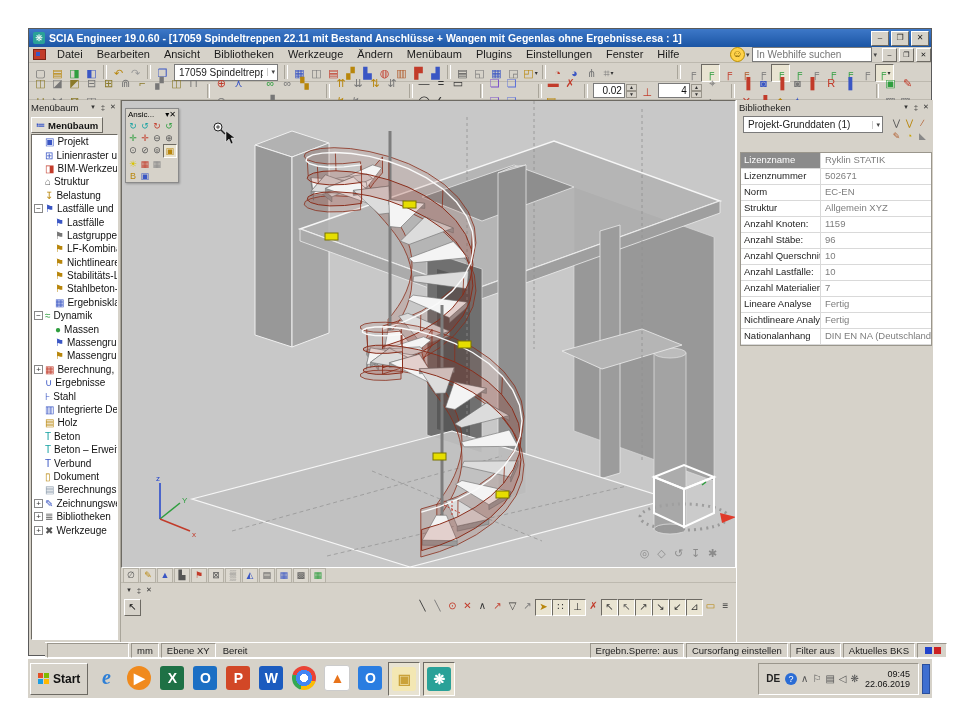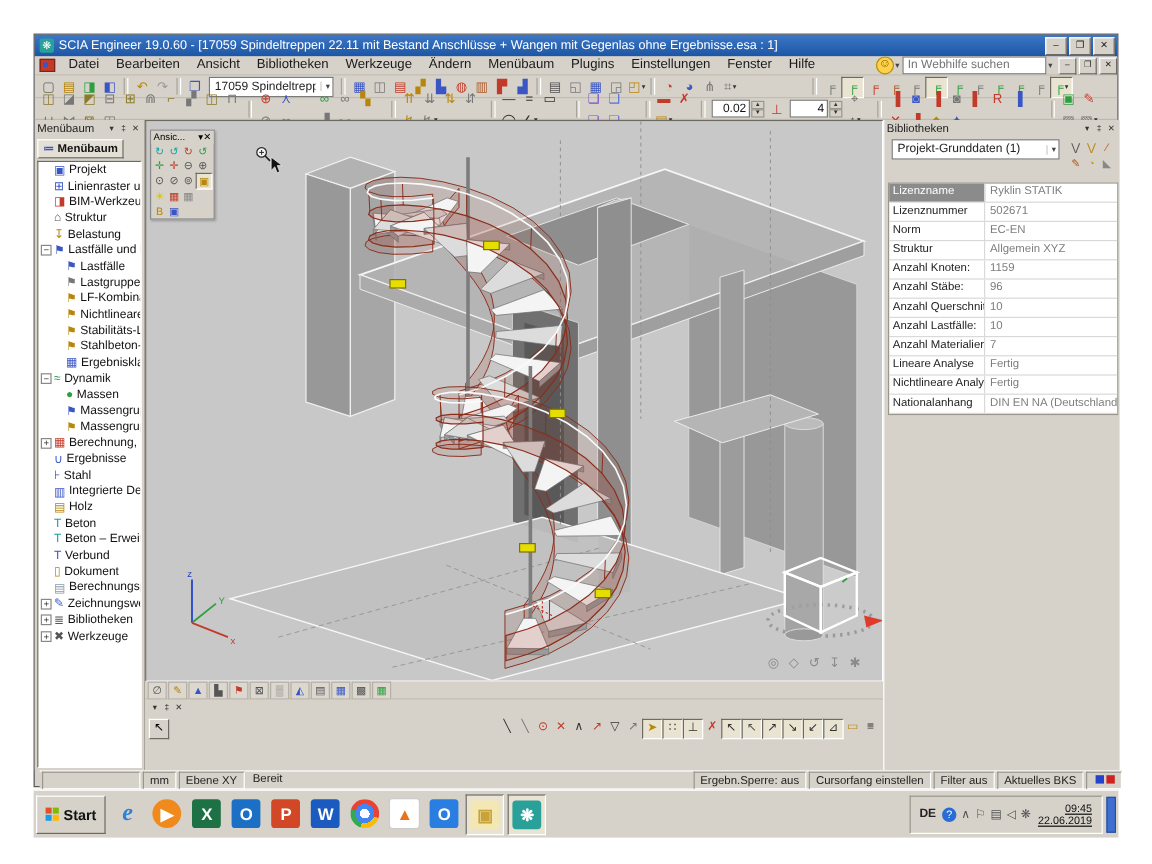--- a/index.html
+++ b/index.html
@@ -8,21 +8,21 @@
   
   .raised{border:1px solid;border-color:#ffffff #6d6a63 #6d6a63 #ffffff;}
   .sunken{border:1px solid;border-color:#6d6a63 #ffffff #ffffff #6d6a63;}
   
   #app{position:absolute;left:28px;top:28px;width:904px;height:628px;background:#d6d2c9;
     border:1px solid #5a5a5a;box-sizing:border-box;}
   #titlebar{position:absolute;left:0;top:0;width:100%;height:18px;
     background:linear-gradient(#3d78c8,#1b55a4);display:flex;align-items:center;padding:0 2px;box-sizing:border-box;}
   #title-icon{width:12px;height:12px;background:#2aa198;border-radius:2px;margin:0 4px 0 2px;
     color:#fff;font-size:9px;line-height:12px;text-align:center;}
-  #title-text{color:#fff;font-size:10.5px;font-weight:normal;white-space:nowrap;overflow:hidden;flex:1;}
+  #title-text{color:#fff;font-size:10.5px;font-weight:bold;white-space:nowrap;overflow:hidden;flex:1;}
   .wbtn{width:16px;height:13px;margin-left:2px;background:#d6d2c9;font-size:8px;line-height:12px;
     text-align:center;color:#222;}
   
   #menubar{position:absolute;left:0;top:18px;width:100%;height:16px;display:flex;align-items:center;
     background:#d6d2c9;border-bottom:1px solid #bdb9af;box-sizing:border-box;}
   #mdi-icon{width:13px;height:11px;margin:0 4px;background:#c23b2a;border:1px solid #7d2317;
     box-sizing:border-box;position:relative;}
   #mdi-icon:after{content:"";position:absolute;left:2px;top:2px;width:4px;height:4px;background:#3a56c4;}
   .menu-item{font-size:11px;color:#1a1a1a;padding:0 7px;line-height:15px;white-space:nowrap;}
   #menu-right{margin-left:auto;display:flex;align-items:center;}
@@ -102,22 +102,22 @@
   #propcombo{flex:1;}
   #propicons{display:flex;flex-direction:column;margin-left:3px;}
   #propicons .prow-icons .ticon{width:13px;height:13px;font-size:9px;}
   #proptable{position:absolute;left:3px;top:52px;width:190px;background:#fff;border:1px solid #9a968c;}
   .prow{display:flex;height:15px;border-bottom:1px solid #d9d9d9;}
   .plabel{width:80px;font-size:9.5px;color:#222;padding:1px 3px 0 3px;border-right:1px solid #d9d9d9;
     white-space:nowrap;overflow:hidden;box-sizing:border-box;}
   .plabel.sel{background:#8b8b8b;color:#fff;}
   .pvalue{flex:1;font-size:9.5px;color:#7d7d7d;padding:1px 3px 0 4px;white-space:nowrap;overflow:hidden;}
   
-  #statusbar{position:absolute;left:4px;top:613px;width:100%;height:15px;background:#d6d2c9;
-    display:flex;align-items:flex-start;border-top:1px solid #fff;box-sizing:border-box;font-size:9.5px;color:#222;}
+  #statusbar{position:absolute;left:16px;top:613px;width:100%;height:15px;background:#d6d2c9;
+    display:flex;align-items:center;border-top:1px solid #fff;box-sizing:border-box;font-size:9.5px;color:#222;}
   .scell{height:13px;line-height:13px;padding:0 5px;border:1px solid;border-color:#9a968c #fff #fff #9a968c;
     margin-left:2px;white-space:nowrap;}
   #sb-spacer{flex:1;}
   .flagsq{width:7px;height:7px;display:inline-block;margin-left:2px;}
   
   #taskbar{position:absolute;left:28px;top:658px;width:904px;height:40px;background:#d6d2c9;
     border-top:1px solid #fff;box-sizing:border-box;display:flex;align-items:center;padding:0 2px;}
   #startbtn{display:flex;align-items:center;height:30px;padding:0 7px;background:#d6d2c9;
     border:1px solid;border-color:#fff #6d6a63 #6d6a63 #fff;font-size:12px;font-weight:bold;color:#111;}
   #winflag{display:grid;grid-template-columns:5px 5px;grid-template-rows:5px 5px;gap:1px;margin-right:4px;}
@@ -131,21 +131,21 @@
   .tk-ic.plain{background:transparent!important;font-style:italic;font-size:20px;font-family:"Liberation Serif",serif;}
   .tk-ic.chrome-ic{border-radius:50%;background:
      radial-gradient(circle at 50% 50%, #ffffff 0 4px, #4285f4 4px 8px, rgba(0,0,0,0) 8px),
      conic-gradient(#ea4335 0 30%, #fbbc05 30% 55%, #34a853 55% 80%, #ea4335 80%);}
   #tray{margin-left:auto;display:flex;align-items:center;height:30px;border:1px solid;
     border-color:#9a968c #fff #fff #9a968c;padding:0 4px;}
   #tray .tico-s{font-size:10px;color:#555;margin:0 2px;}
   #lang{font-size:10px;font-weight:bold;color:#222;margin:0 3px;}
   #helpdot{width:12px;height:12px;border-radius:50%;background:#2a6cd5;color:#fff;font-size:9px;
     line-height:12px;text-align:center;margin:0 2px;}
-  #clock{text-align:right;font-size:9px;line-height:10px;color:#111;margin:0 4px;text-decoration:underline;}
+  #clock{text-align:right;font-size:9px;line-height:10px;color:#111;margin:0 4px;}
   #showdesk{width:6px;height:28px;background:#3f6fd0;border:1px solid #2a4f9d;margin-left:3px;}
 </style>
 </head>
 <body>
 
 <div id="stage">
   <div id="app">
 
     <div id="titlebar">
       <div id="title-icon">❋</div>

